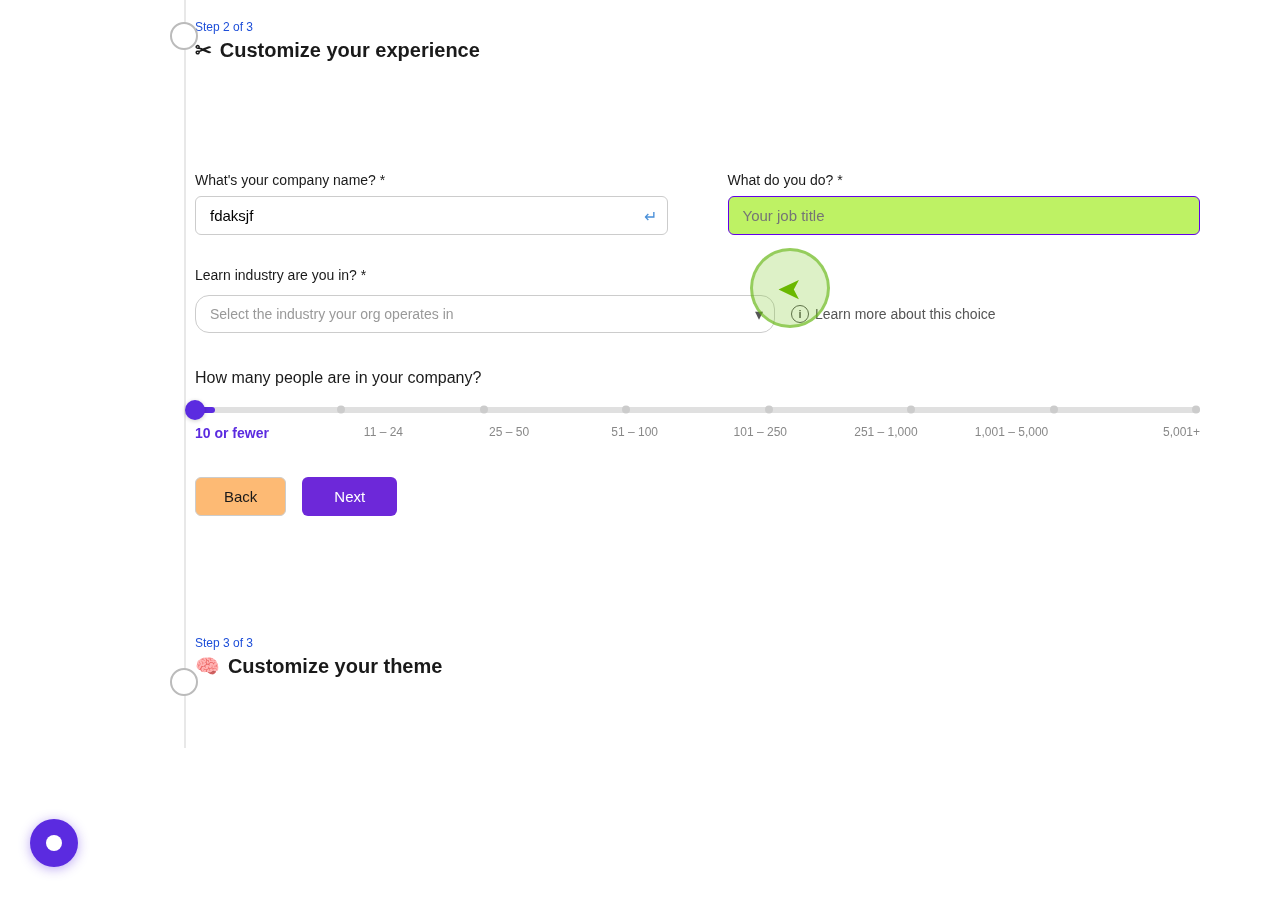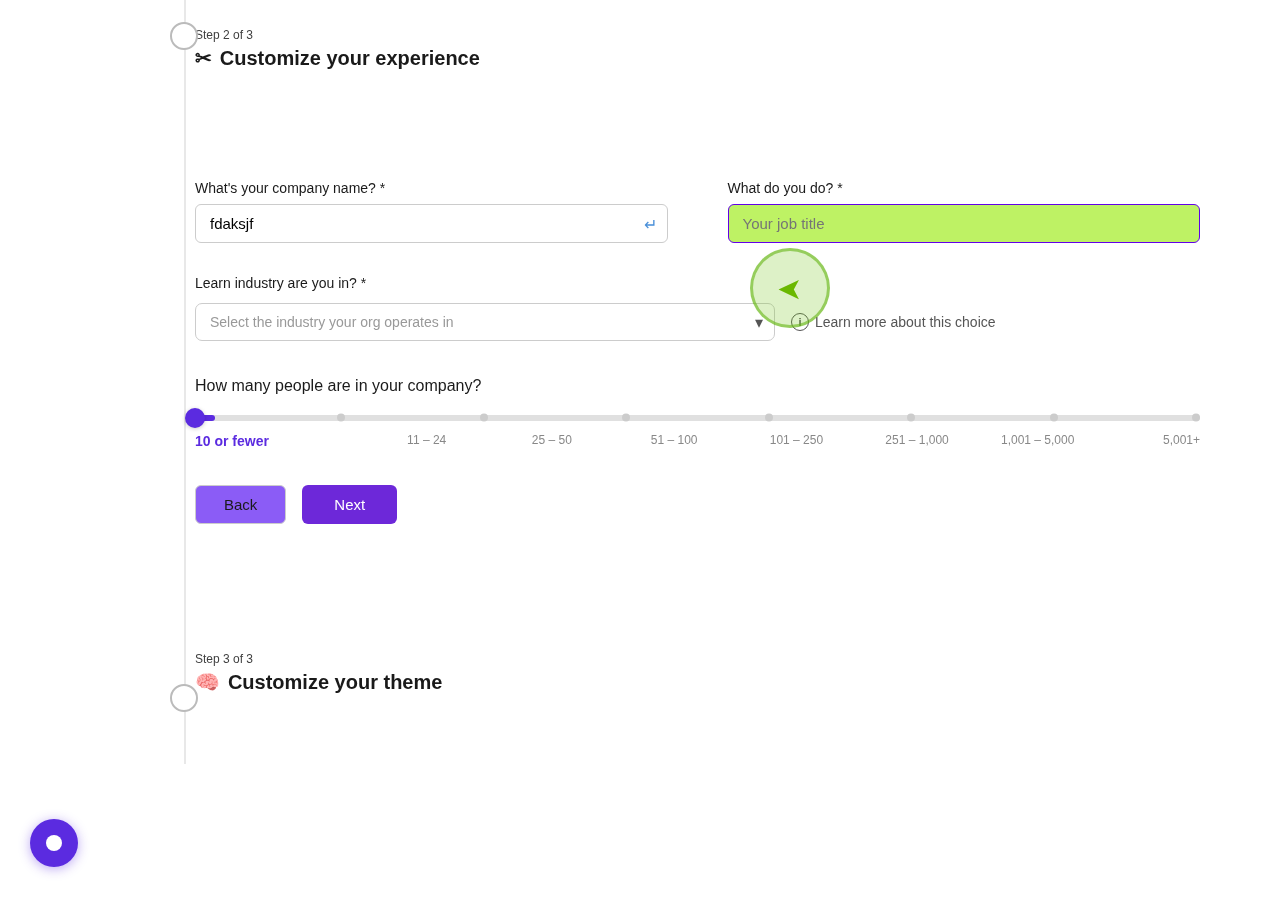--- a/index.html
+++ b/index.html
@@ -30,23 +30,22 @@
       align-items: flex-start;
       margin-bottom: 30px;
     }
 
     .step-info {
       margin-left: 0;
     }
 
     .step-label {
       font-size: 12px;
-      color: #404040;
+      color: #1d4ed8;
       margin-bottom: 4px;
-      margin-top: 8px;
     }
 
     .step-title {
       font-size: 20px;
       font-weight: 600;
       color: #1a1a1a;
       display: flex;
       align-items: center;
       gap: 8px;
     }
@@ -119,21 +118,21 @@
     .industry-select-wrapper {
       flex: 1;
       max-width: 580px;
       position: relative;
     }
 
     .industry-select {
       width: 100%;
       padding: 10px 14px;
       border: 1.5px solid #ccc;
-      border-radius: 7px;
+      border-radius: 14px;
       font-size: 14px;
       color: #999;
       background: #fff;
       appearance: none;
       cursor: pointer;
       outline: none;
     }
 
     .chevron-down {
       position: absolute;
@@ -219,21 +218,21 @@
     .slider-labels {
       display: flex;
       justify-content: space-between;
       margin-top: 12px;
     }
 
     .slider-label {
       font-size: 12px;
       color: #888;
       flex: 1;
-      text-align: right;
+      text-align: center;
     }
 
     .slider-label:first-child {
       text-align: left;
       color: #5b2be0;
       font-weight: 600;
       font-size: 14px;
     }
 
     .slider-label:last-child {
@@ -244,21 +243,21 @@
     .action-buttons {
       display: flex;
       gap: 16px;
       margin-top: 8px;
     }
 
     .btn-back {
       padding: 10px 28px;
       border: 1.5px solid #ccc;
       border-radius: 6px;
-      background: #8b5cf6;
+      background: #fdba74;
       font-size: 15px;
       font-weight: 500;
       color: #1a1a1a;
       cursor: pointer;
     }
 
     .btn-next {
       padding: 10px 32px;
       border: none;
       border-radius: 6px;

